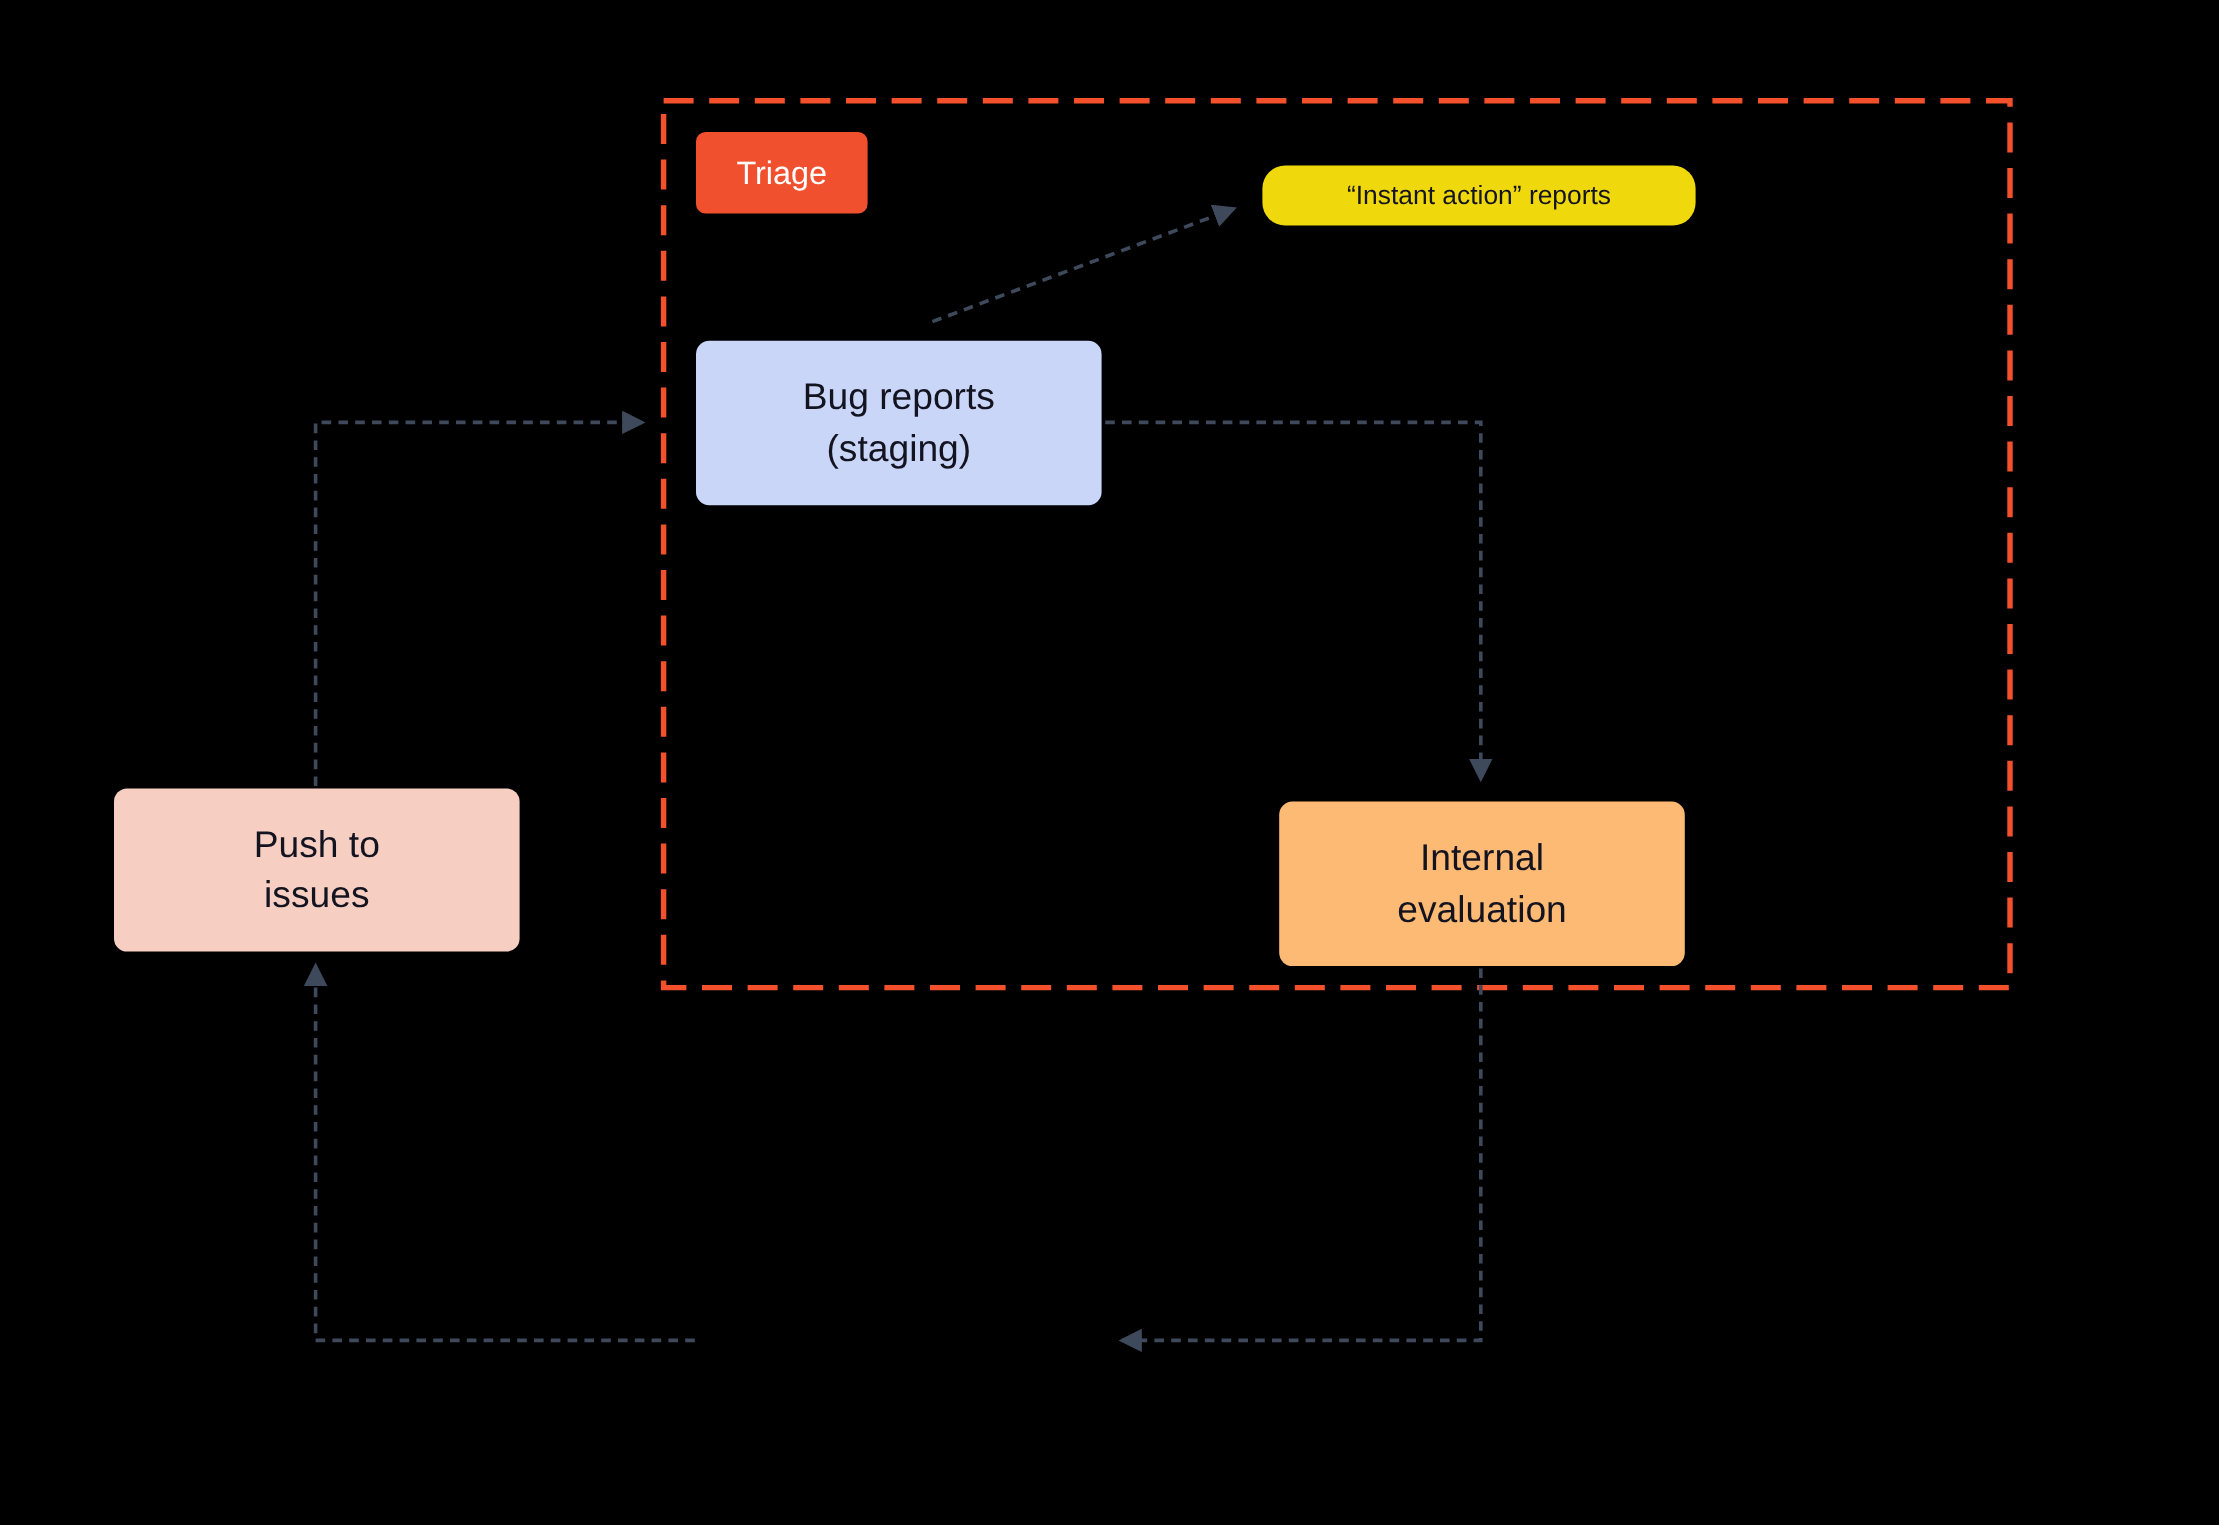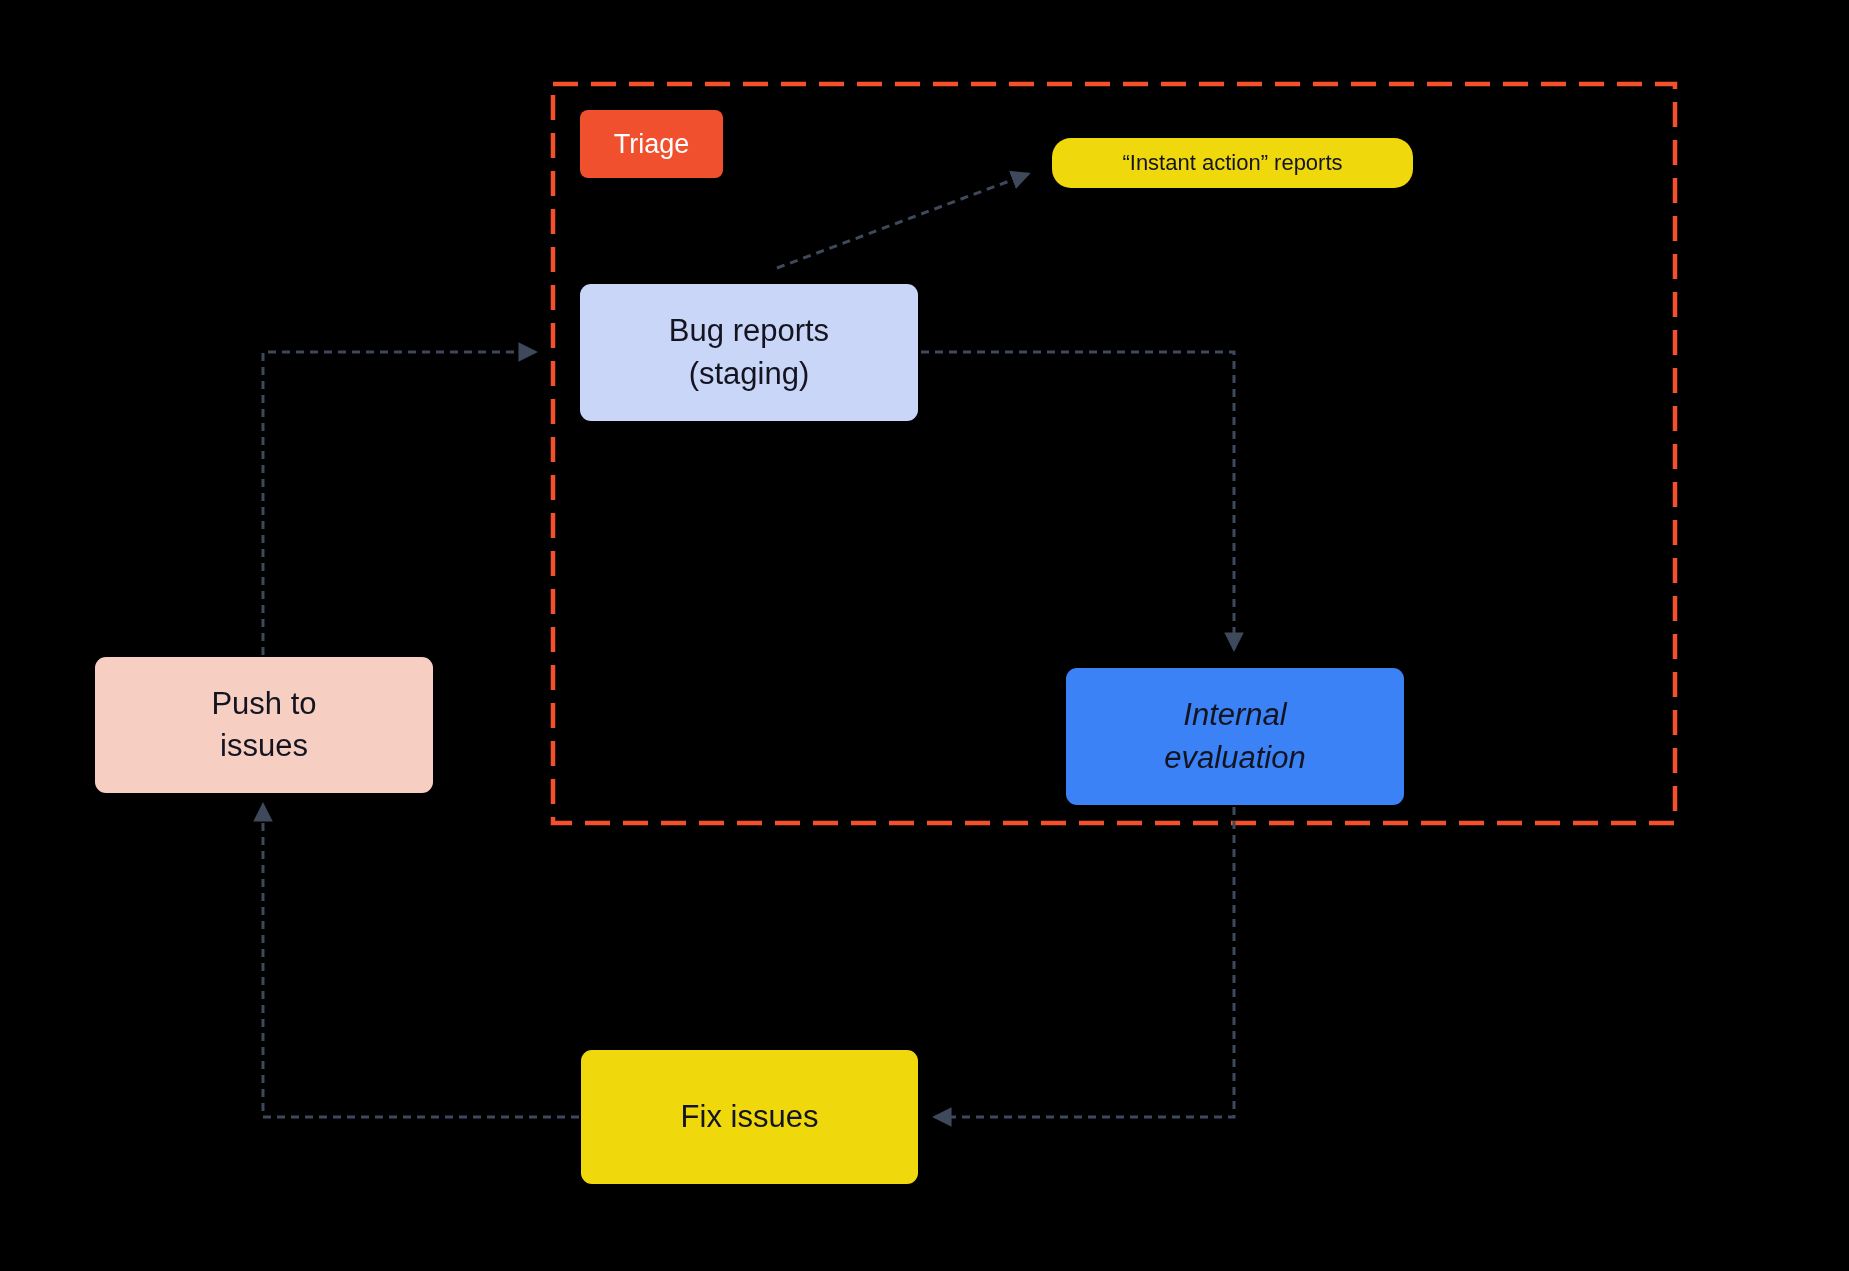--- a/index.html
+++ b/index.html
@@ -80,27 +80,24 @@
 
   <div class="node node-instant" style="background: rgb(239, 217, 13);">
     <span class="node-label">“Instant action” reports</span>
   </div>
 
   <div class="node node-bug" style="background: rgb(201, 214, 248); align-items: center;">
     <span class="node-label">Bug reports
 (staging)</span>
   </div>
 
-  <div class="node node-internal" style="background: #3b82f6; font-style: italic;">
+  <div class="node node-internal" style="background: #fdba74;">
     <span class="node-label">Internal
 evaluation</span>
   </div>
 
   <div class="node node-push" style="background: rgb(247, 207, 194);">
     <span class="node-label">Push to
 issues</span>
   </div>
 
-  <div class="node node-fix" style="background: rgb(239, 217, 13);">
-    <span class="node-label">Fix issues</span>
-  </div>
 
 </div>
 
 </body></html>

